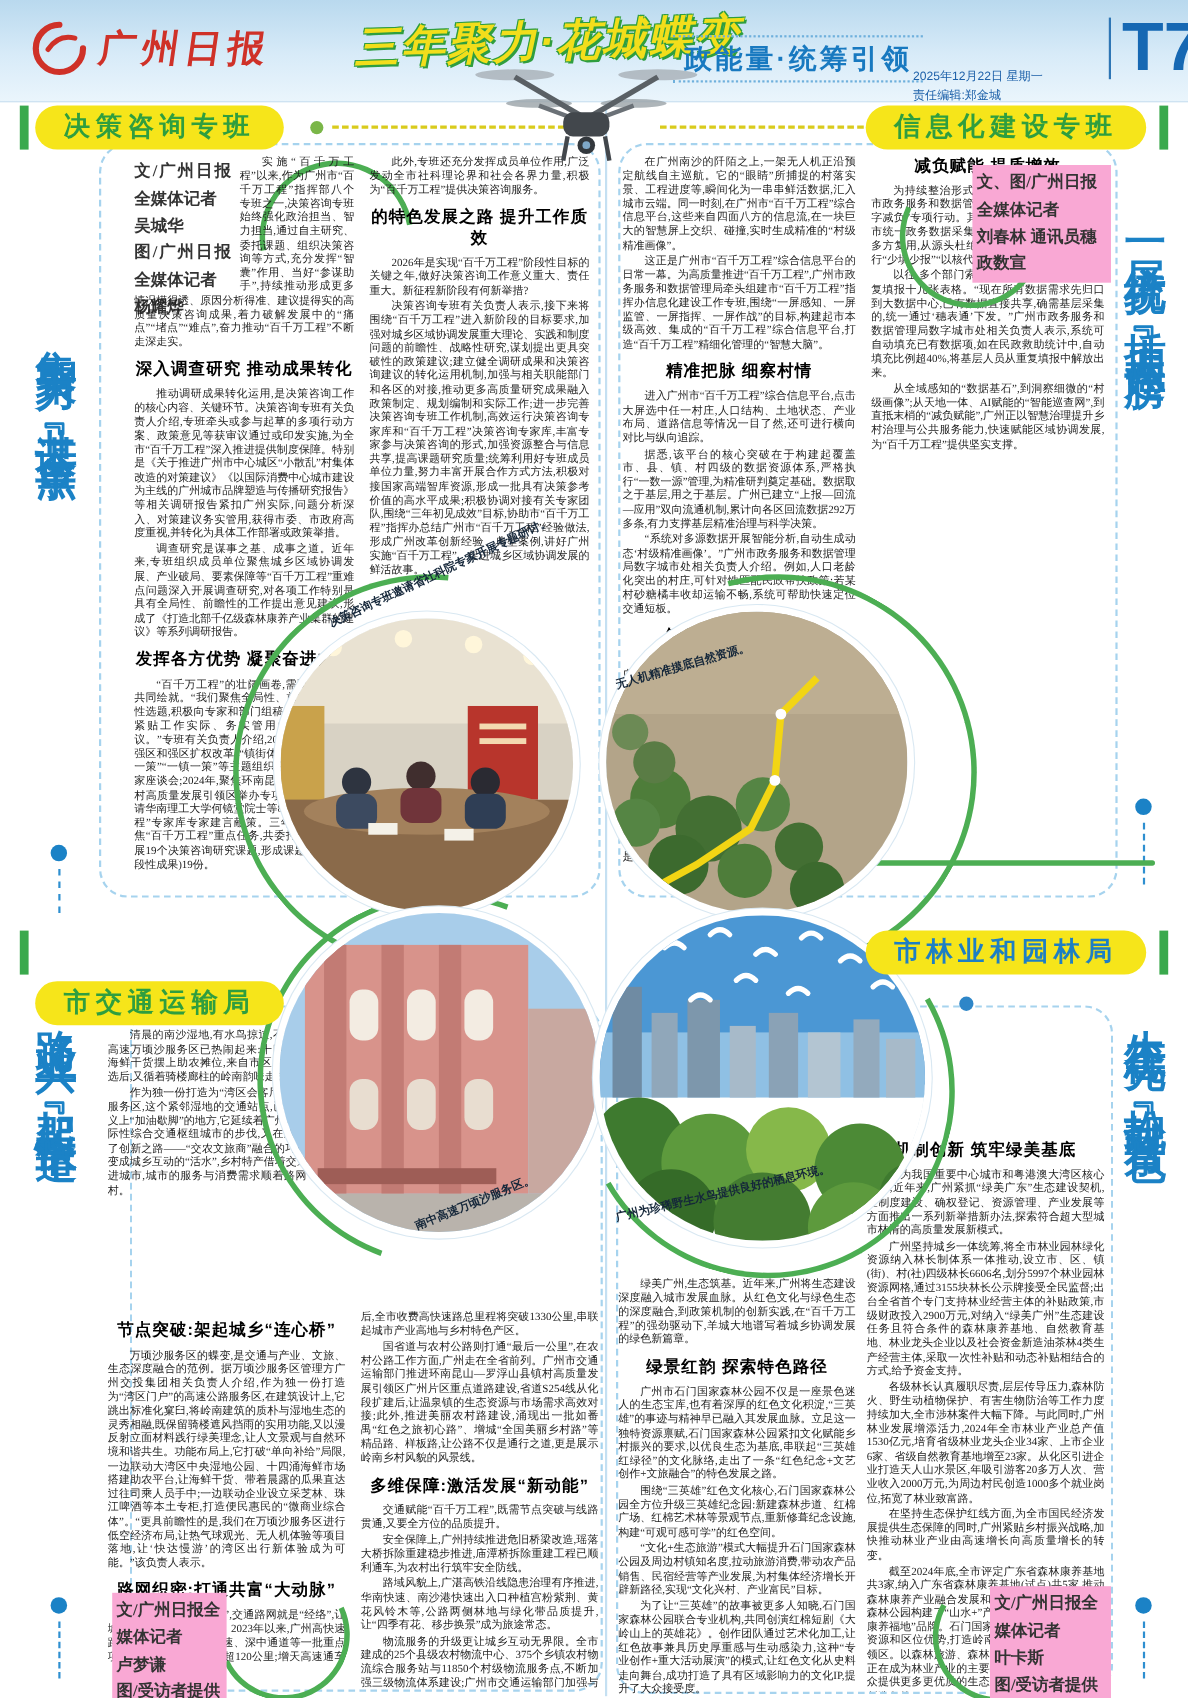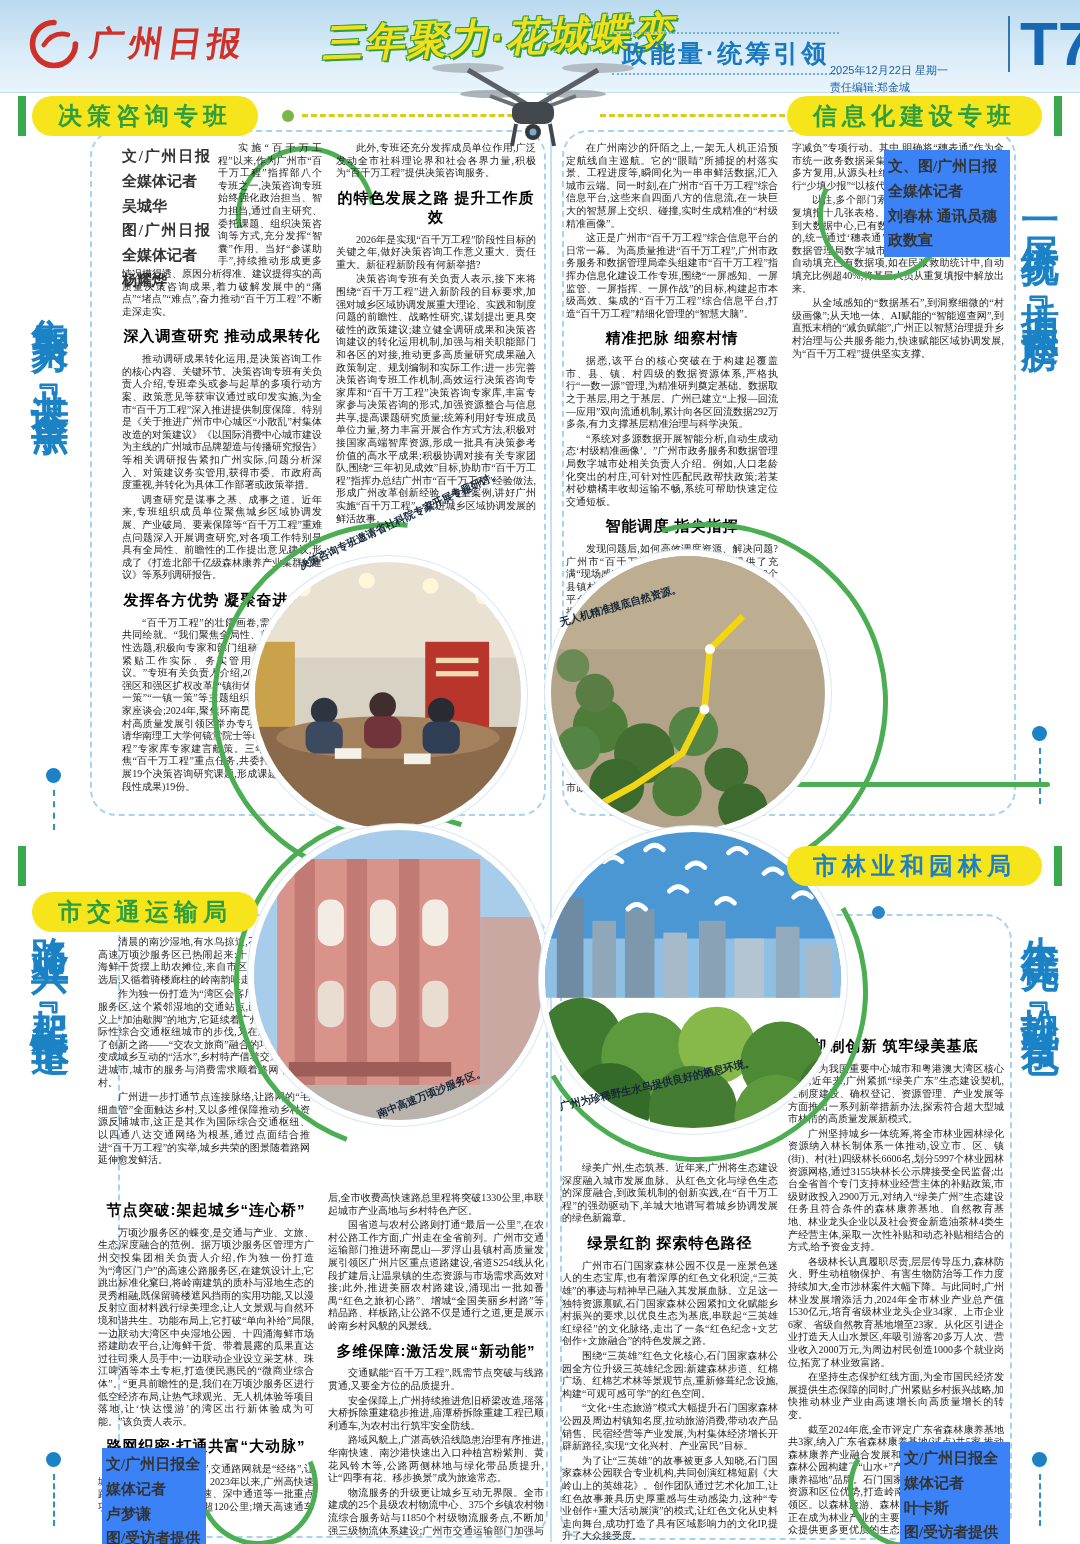--- a/index.html
+++ b/index.html
@@ -50,21 +50,21 @@
   
   .flow{position:absolute;z-index:2;column-count:2;column-gap:14px;column-fill:auto;
         overflow:hidden;font-size:10px;line-height:1.26;color:#1c1c1c;text-align:justify;}
   .colblock{position:absolute;z-index:2;overflow:hidden;font-size:10px;line-height:1.26;
             color:#1c1c1c;text-align:justify;}
   .para{text-indent:2em;margin:0 0 2px 0;}
   .sub{font-family:"Liberation Sans",sans-serif;font-weight:bold;font-size:15px;color:#000;
        text-align:center;text-indent:0;margin:9px 0 7px 0;letter-spacing:1px;}
   .byline{font-weight:bold;font-size:15px;color:#333;white-space:pre-line;line-height:1.65;}
   .byline.float{float:left;width:88px;height:118px;margin:2px 8px 4px 0;}
-  .byline.abs{position:absolute;background:#3b82f6;padding:4px;z-index:5;}
+  .byline.abs{position:absolute;background:#f9a8d4;padding:4px;z-index:5;}
   
   .circlephoto{position:absolute;border-radius:50%;overflow:hidden;z-index:3;
                box-shadow:0 0 0 6px #ffffff,0 0 0 7px #d9e8f2;}
   .circlephoto svg{display:block;width:100%;height:100%;}
   .cap{position:absolute;font-weight:bold;font-size:10.5px;color:#15273a;z-index:6;
        transform-origin:left center;white-space:nowrap;}
 </style>
 </head>
 <body>
 
@@ -164,20 +164,21 @@
   <div class="gdot" style="left:856px;top:110px"></div>
   <div class="hdash" style="left:600px;top:114px;width:248px"></div>
   <div class="dframe" style="left:562px;top:130px;width:450px;height:682px"></div>
   <div class="vhead" style="left:1014px;top:200px;height:520px">一屏统揽 插上『云翅膀』</div>
   <div class="vdot" style="left:1032px;top:726px"></div>
   <div class="vdashline" style="left:1039px;top:748px;height:56px"></div>
   <div class="flow" style="left:566px;top:142px;width:438px;height:660px">
       <div class="para">在广州南沙的阡陌之上,一架无人机正沿预定航线自主巡航。它的“眼睛”所捕捉的村落实景、工程进度等,瞬间化为一串串鲜活数据,汇入城市云端。同一时刻,在广州市“百千万工程”综合信息平台,这些来自四面八方的信息流,在一块巨大的智慧屏上交织、碰撞,实时生成精准的“村级精准画像”。</div>
       <div class="para">这正是广州市“百千万工程”综合信息平台的日常一幕。为高质量推进“百千万工程”,广州市政务服务和数据管理局牵头组建市“百千万工程”指挥办信息化建设工作专班,围绕“一屏感知、一屏监管、一屏指挥、一屏作战”的目标,构建起市本级高效、集成的“百千万工程”综合信息平台,打造“百千万工程”精细化管理的“智慧大脑”。</div>
       <div class="sub">精准把脉 细察村情</div>
+      <div class="para">进入广州市“百千万工程”综合信息平台,点击大屏选中任一村庄,人口结构、土地状态、产业布局、道路信息等情况一目了然,还可进行横向对比与纵向追踪。</div>
       <div class="para">据悉,该平台的核心突破在于构建起覆盖市、县、镇、村四级的数据资源体系,严格执行“一数一源”管理,为精准研判奠定基础。数据取之于基层,用之于基层。广州已建立“上报—回流—应用”双向流通机制,累计向各区回流数据292万多条,有力支撑基层精准治理与科学决策。</div>
       <div class="para">“系统对多源数据开展智能分析,自动生成动态‘村级精准画像’。”广州市政务服务和数据管理局数字城市处相关负责人介绍。例如,人口老龄化突出的村庄,可针对性匹配民政帮扶政策;若某村砂糖橘丰收却运输不畅,系统可帮助快速定位交通短板。</div>
       <div class="sub">智能调度 指尖指挥</div>
       <div class="para">发现问题后,如何高效调度资源、解决问题?广州市“百千万工程”综合信息平台提供了充满“现场感”的解决方案。该平台集成全市2789个县镇村视频全覆盖的感知网络,基于城市智感云平台整合汇聚的各区、各部门61万路视频资源,推动104台机库无人机实现街镇100%覆盖,构建起“天上看、网上管、地上查”立体巡查体系。</div>
       <div class="para">在平台演示现场,轻点屏幕即可调取无人机实时巡查画面。大屏上,河道整治、村容村貌、工程进度一览无余。“如需了解某项目情况,可随时调度无人机飞抵现场,实现云端直达。”依托融合通信能力,指挥中心还能直接视频连线项目负责人,完成“指尖上”的远程调度与问询。广州市“百千万工程”综合信息平台展现的实操场景,正是“一屏决策指挥”的鲜活例证。</div>
       <div class="sub">减负赋能 提质增效</div>
       <div class="para">为持续整治形式主义、减轻基层负担,广州市政务服务和数据管理局牵头开展“指尖上的数字减负”专项行动。其中,明确将“穗表通”作为全市统一政务数据采集系统,实现数据一次采集、多方复用,从源头杜绝“多头填报”“重复填报”,推行“少填少报”“以核代填”。</div>
       <div class="para">以往,多个部门索要同类数据,基层往往需重复填报十几张表格。“现在所有数据需求先归口到大数据中心,已有数据直接共享,确需基层采集的,统一通过‘穗表通’下发。”广州市政务服务和数据管理局数字城市处相关负责人表示,系统可自动填充已有数据项,如在民政救助统计中,自动填充比例超40%,将基层人员从重复填报中解放出来。</div>
       <div class="para">从全域感知的“数据基石”,到洞察细微的“村级画像”;从天地一体、AI赋能的“智能巡查网”,到直抵末梢的“减负赋能”,广州正以智慧治理提升乡村治理与公共服务能力,快速赋能区域协调发展,为“百千万工程”提供坚实支撑。</div>
     </div>
@@ -211,21 +212,20 @@
   <div class="gbar" style="left:18px;top:846px"></div>
   <div class="pill" style="left:32px;top:892px">市交通运输局</div>
   <div class="dframe" style="left:118px;top:914px;width:426px;height:620px"></div>
   <div class="bdot" style="left:182px;top:906px"></div>
   <div class="vhead" style="left:24px;top:906px;height:540px">路通业兴 架起『快车道』</div>
   <div class="vdot" style="left:46px;top:1452px"></div>
   <div class="vdashline" style="left:53px;top:1474px;height:52px"></div>
   <div class="colblock" style="left:98px;top:936px;width:212px;height:250px">
       <div class="para">清晨的南沙湿地,有水鸟掠过,不远处的南中高速万顷沙服务区已热闹起来:十四涌的渔民将海鲜干货摆上助农摊位,来自市区的游客驻足挑选后,又循着骑楼廊柱的岭南韵味走进服务区。</div>
       <div class="para">作为独一份打造为“湾区会客厅”的高速公路服务区,这个紧邻湿地的交通站点,已不是传统意义上“加油歇脚”的地方,它延续着广州加快建设国际性综合交通枢纽城市的步伐,又在新时代走出了创新之路——“交农文旅商”融合的巧思让车流变成城乡互动的“活水”,乡村特产借着交通之便走进城市,城市的服务与消费需求顺着路网下沉乡村。</div>
-      <div class="para">广州进一步打通节点连接脉络,让路网的“毛细血管”全面触达乡村,又以多维保障推动乡村资源反哺城市,这正是其作为国际综合交通枢纽、以四通八达交通网络为根基,通过点面结合推进“百千万工程”的实举,城乡共荣的图景随着路网延伸愈发鲜活。</div>
     </div>
   <div class="flow" style="left:98px;top:1192px;width:446px;height:346px">
       <div class="sub">节点突破:架起城乡“连心桥”</div>
       <div class="para">万顷沙服务区的蝶变,是交通与产业、文旅、生态深度融合的范例。据万顷沙服务区管理方广州交投集团相关负责人介绍,作为独一份打造为“湾区门户”的高速公路服务区,在建筑设计上,它跳出标准化窠臼,将岭南建筑的质朴与湿地生态的灵秀相融,既保留骑楼遮风挡雨的实用功能,又以漫反射立面材料践行绿美理念,让人文景观与自然环境和谐共生。功能布局上,它打破“单向补给”局限,一边联动大湾区中央湿地公园、十四涌海鲜市场搭建助农平台,让海鲜干货、带着晨露的瓜果直达过往司乘人员手中;一边联动企业设立采芝林、珠江啤酒等本土专柜,打造便民惠民的“微商业综合体”。“更具前瞻性的是,我们在万顷沙服务区进行低空经济布局,让热气球观光、无人机体验等项目落地,让‘快达慢游’的湾区出行新体验成为可能。”该负责人表示。</div>
       <div class="sub">路网织密:打通共富“大动脉”</div>
       <div class="para">特色服务区是“节点”,交通路网就是“经络”,让城乡要素流动愈发顺畅。2023年以来,广州高快速路建设持续发力,从埔高速、深中通道等一批重点项目相继通车,新增里程超120公里;增天高速通车后,全市收费高快速路总里程将突破1330公里,串联起城市产业高地与乡村特色产区。</div>
       <div class="para">国省道与农村公路则打通“最后一公里”,在农村公路工作方面,广州走在全省前列。广州市交通运输部门推进环南昆山—罗浮山县镇村高质量发展引领区广州片区重点道路建设,省道S254线从化段扩建后,让温泉镇的生态资源与市场需求高效对接;此外,推进美丽农村路建设,涌现出一批如番禺“红色之旅初心路”、增城“全国美丽乡村路”等精品路、样板路,让公路不仅是通行之道,更是展示岭南乡村风貌的风景线。</div>
       <div class="sub">多维保障:激活发展“新动能”</div>
       <div class="para">交通赋能“百千万工程”,既需节点突破与线路贯通,又要全方位的品质提升。</div>
       <div class="para">安全保障上,广州持续推进危旧桥梁改造,瑶落大桥拆除重建稳步推进,庙潭桥拆除重建工程已顺利通车,为农村出行筑牢安全防线。</div>

